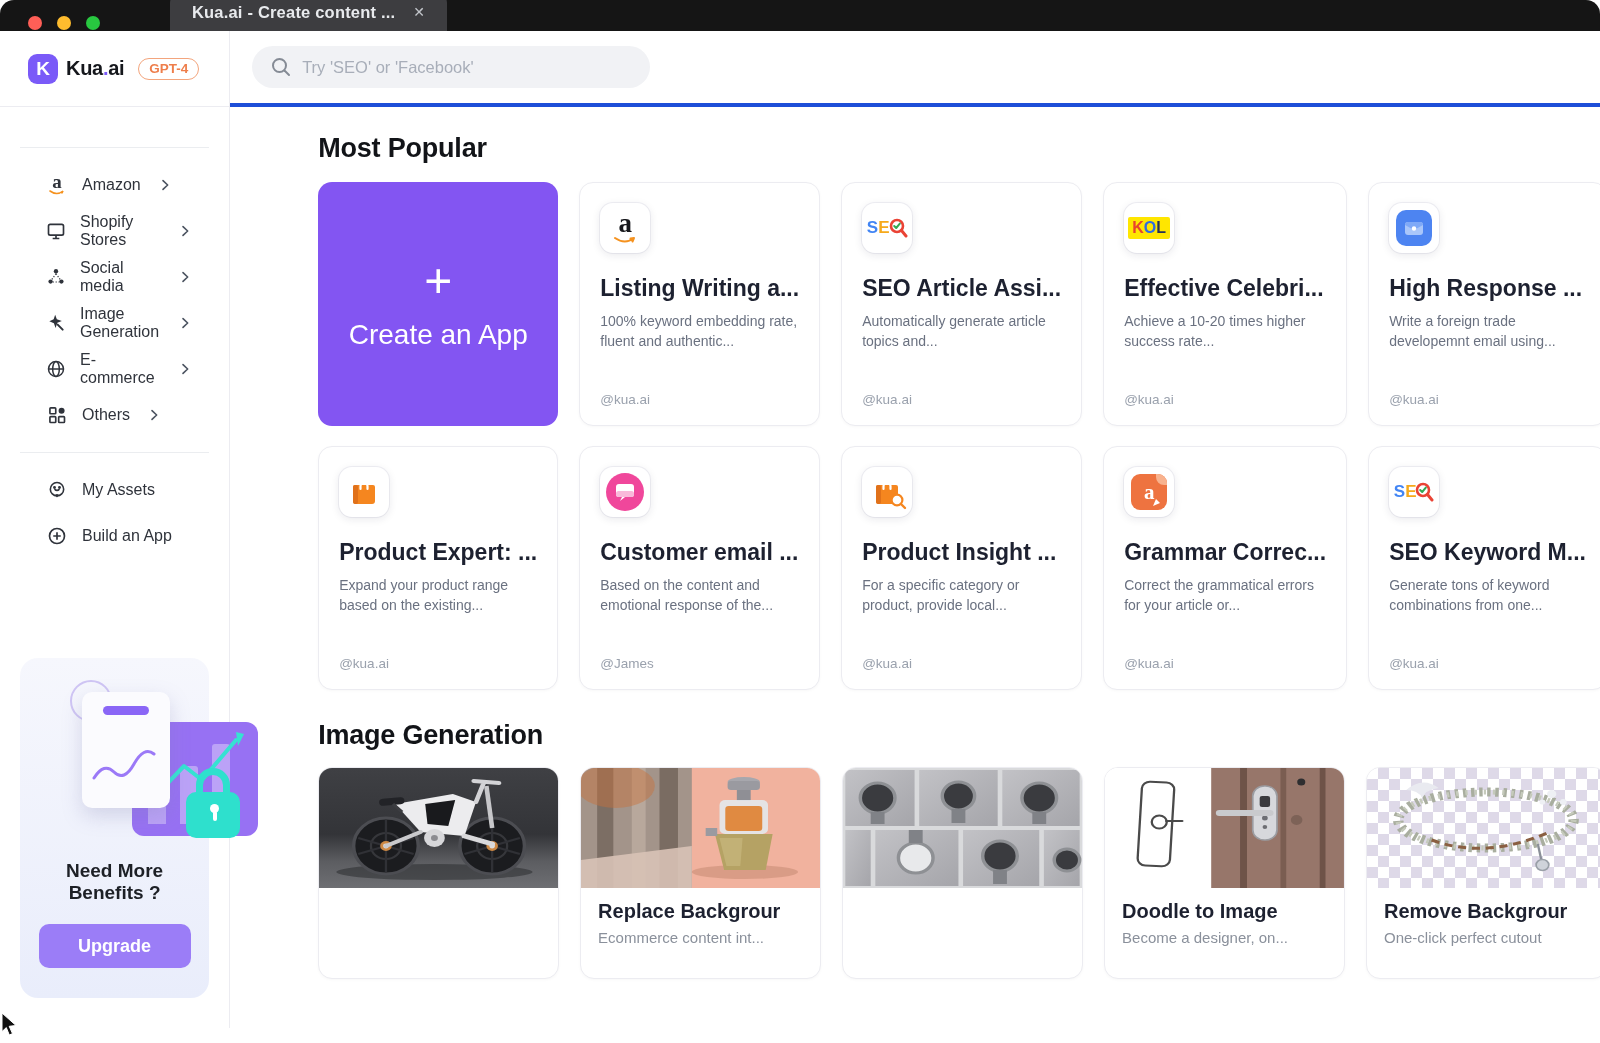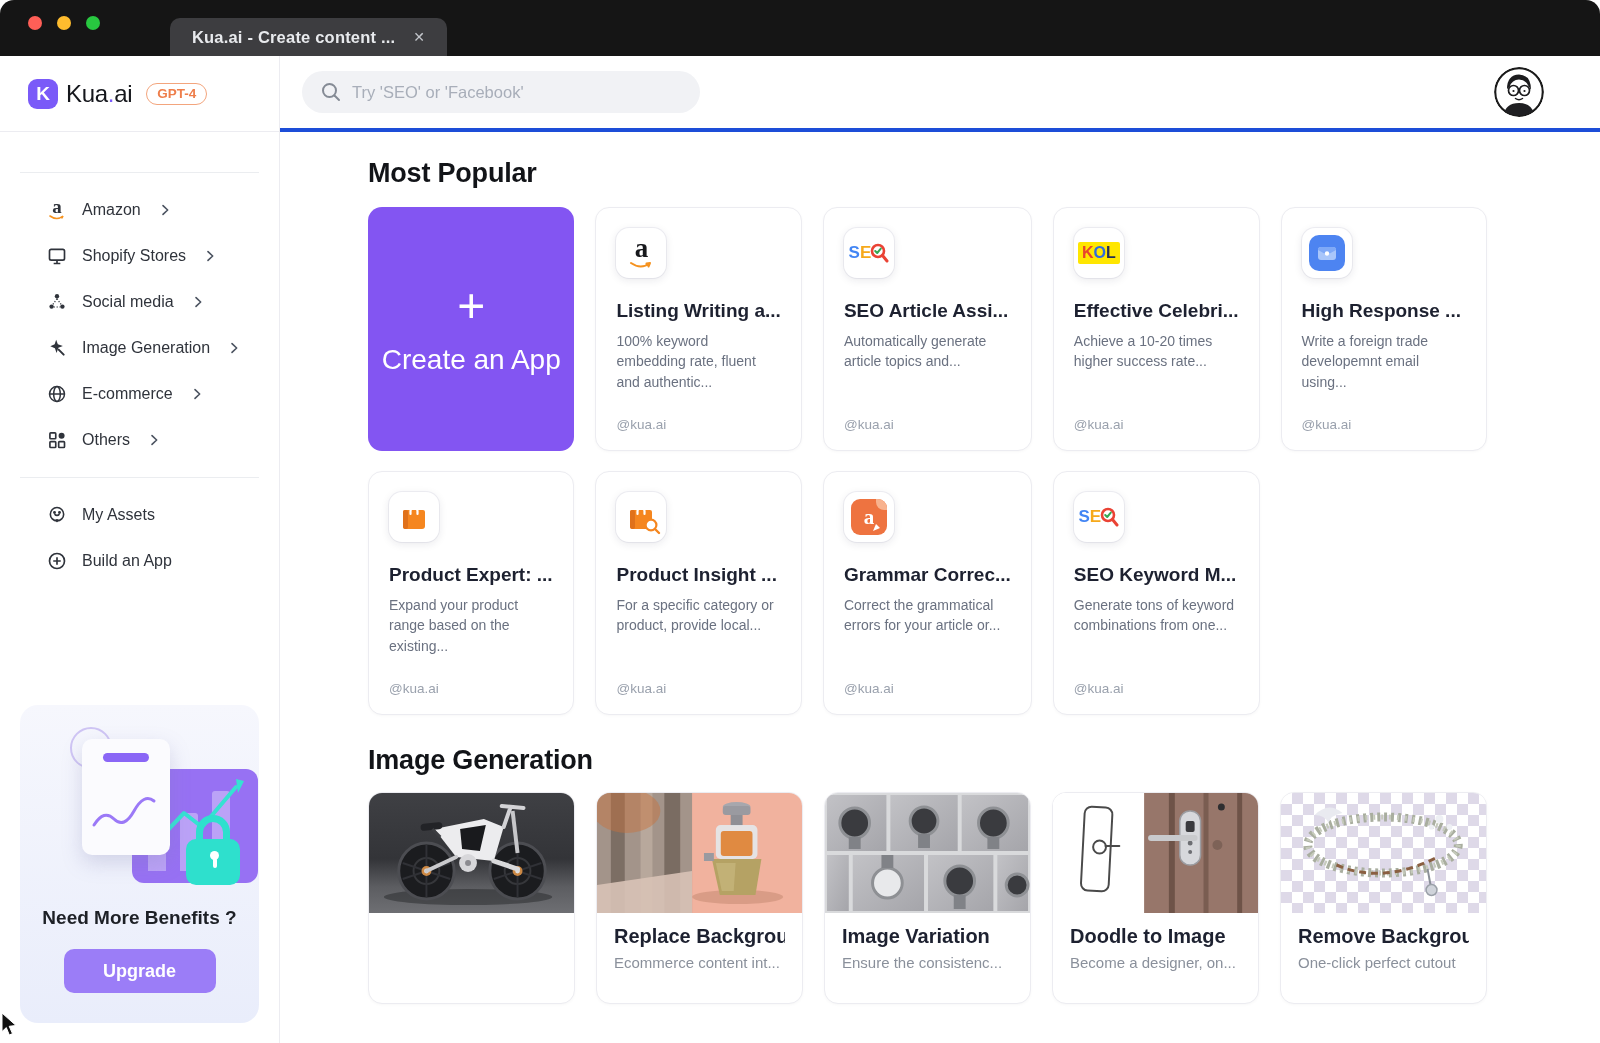--- a/index.html
+++ b/index.html
@@ -1,34 +1,34 @@
 <!DOCTYPE html>
 <html><head>
 <meta charset="utf-8">
 <style>
   * { margin:0; padding:0; box-sizing:border-box; }
   html,body { background:#ffffff; font-family:"Liberation Sans", sans-serif; }
   .window { position:relative; width:1600px; height:1043px; border-radius:14px; overflow:hidden; background:#fff; }
 
   
-  .tabbar { position:relative; height:56px; background:#151515; display:flex; align-items:flex-end; }
+  .tabbar { position:relative; height:31px; background:#151515; display:flex; align-items:flex-end; }
   .traffic { position:absolute; left:28px; top:16px; display:flex; gap:15px; }
   .light { width:14px; height:14px; border-radius:50%; }
   .light.red { background:#ff5f57; } .light.yellow { background:#febc2e; } .light.green { background:#28c840; }
   .tab { position:absolute; left:170px; bottom:0; width:277px; height:38px; background:#3d3d40; border-radius:10px 10px 0 0; display:flex; align-items:center; justify-content:center; gap:18px; }
   .tab-title { color:#e8eaed; font-size:16.5px; font-weight:600; letter-spacing:.2px; }
   .tab-close { color:#c3c6cb; font-size:14px; cursor:pointer; }
 
   .body-row { display:flex; height:997px; }
 
   
   .sidebar { width:280px; border-right:1px solid #ececf1; display:flex; flex-direction:column; background:#fff; }
   .logo-row { height:76px; flex:0 0 76px; border-bottom:1px solid #ececf1; display:flex; align-items:center; padding-left:28px; gap:8px; }
   .logo-badge { width:30px; height:30px; border-radius:9px; background:#7a5af8; color:#fff; font-weight:800; font-size:19px; display:flex; align-items:center; justify-content:center; }
-  .brand { font-size:24px; font-weight:400; color:#15171c; letter-spacing:-.3px; }
+  .brand { font-size:20px; font-weight:700; color:#15171c; letter-spacing:-.3px; }
   .brand .dot { color:#7a5af8; }
   .gpt-badge { margin-left:6px; border:1.5px solid #f3a57d; color:#ee7e4b; font-size:13.5px; font-weight:600; padding:2px 10px 3px; border-radius:12px; }
 
   nav { padding-top:26px; }
   .nav-item { display:flex; align-items:center; gap:14px; height:46px; padding:0 16px 0 26px; margin:0 20px; border-radius:10px; cursor:pointer; color:#2f333b; font-size:16px; }
   .nav-item .nav-icon { width:22px; height:22px; display:flex; align-items:center; justify-content:center; color:#2f333b; }
   .nav-item.active { background:#efecfd; color:#7a5af8; font-weight:600; }
   .nav-item.active .nav-icon { color:#7a5af8; }
   .nav-chevron { margin-left:2px; display:flex; align-items:center; color:#4b5360; }
   .nav-divider { height:1px; background:#ebedf0; margin:14px 20px; }
@@ -59,21 +59,21 @@
   .content { flex:1; padding:26px 113px 20px 88px; overflow:hidden; }
   .section-heading { font-size:27px; font-weight:800; color:#121418; letter-spacing:-.2px; }
   .popular-grid { display:grid; grid-template-columns:repeat(5,1fr); gap:20px 21px; margin-top:18px; }
 
   .create-card { background:#8355f2; border-radius:14px; height:244px; display:flex; flex-direction:column; align-items:center; justify-content:center; gap:14px; color:#fff; cursor:pointer; }
   .create-plus { font-size:48px; font-weight:300; line-height:1; }
   .create-label { font-size:28px; }
 
   .app-card { background:#fff; border:1px solid #ececf1; border-radius:14px; height:244px; padding:20px 20px 18px; display:flex; flex-direction:column; cursor:pointer; box-shadow:0 1px 3px rgba(20,20,40,.03); }
   .app-icon { width:50px; height:50px; border-radius:13px; background:#fff; box-shadow:0 2px 8px rgba(30,30,60,.10), 0 0 0 1px #f2f2f6; display:flex; align-items:center; justify-content:center; margin-bottom:22px; }
-  .app-title { font-size:19px; font-weight:700; color:#1d2130; white-space:nowrap; overflow:hidden; }
+  .app-title { font-size:23px; font-weight:700; color:#1d2130; white-space:nowrap; overflow:hidden; }
   .app-desc { font-size:14px; line-height:1.45; color:#6a7180; margin-top:9px; }
   .app-author { margin-top:auto; font-size:13.5px; color:#9aa1ad; }
 
   .imggen-grid { display:grid; grid-template-columns:repeat(5,1fr); gap:21px; margin-top:16px; }
   .img-card { background:#fff; border:1px solid #ececf1; border-radius:14px; height:212px; overflow:hidden; cursor:pointer; display:flex; flex-direction:column; box-shadow:0 1px 3px rgba(20,20,40,.03); }
   .img-thumb { height:120px; flex:0 0 120px; position:relative; overflow:hidden; }
   .img-thumb svg { position:absolute; inset:0; width:100%; height:100%; }
   .img-body { padding:12px 17px 0; }
   .img-title { font-size:20px; font-weight:700; color:#1d2130; white-space:nowrap; overflow:hidden; }
   .img-desc { font-size:15px; color:#8a909b; margin-top:6px; white-space:nowrap; overflow:hidden; }
@@ -366,20 +366,34 @@
     <div class="app-icon">
                 <svg width="32" height="32" viewBox="0 0 32 32">
                   <path d="M7 9 h18 a2 2 0 0 1 2 2 v14 a3 3 0 0 1 -3 3 H8 a3 3 0 0 1 -3 -3 V11 a2 2 0 0 1 2 -2 Z" fill="#f5861f"></path>
                   <rect x="5" y="9" width="5" height="19" rx="2" fill="#e0711a"></rect>
                   <path d="M12.5 13 v-3 a3.5 3.5 0 0 1 7 0 v3" fill="none" stroke="#fff" stroke-width="2.2" stroke-linecap="round"></path>
                 </svg>
               </div>
     <div class="app-title">Product Expert: ...</div>
     <div class="app-desc">Expand your product range based on the existing...</div>
     <div class="app-author">@kua.ai</div>
+  </div>
+            <div class="app-card">
+    <div class="app-icon">
+                <span class="chat-circle">
+                  <svg width="20" height="18" viewBox="0 0 20 18">
+                    <rect x="1" y="1" width="18" height="13" rx="3" fill="#fff"></rect>
+                    <rect x="1" y="8" width="18" height="6" rx="2.5" fill="#f9b9da"></rect>
+                    <path d="M7 14 l-2 4 l5-4 Z" fill="#fff"></path>
+                  </svg>
+                </span>
+              </div>
+    <div class="app-title">Customer email ...</div>
+    <div class="app-desc">Based on the content and emotional response of the...</div>
+    <div class="app-author">@James</div>
   </div>
             <div class="app-card">
     <div class="app-icon">
                 <span style="position:relative;display:flex;">
                   <svg width="32" height="32" viewBox="0 0 32 32">
                     <path d="M7 9 h18 a2 2 0 0 1 2 2 v14 a3 3 0 0 1 -3 3 H8 a3 3 0 0 1 -3 -3 V11 a2 2 0 0 1 2 -2 Z" fill="#f5861f"></path>
                     <rect x="5" y="9" width="5" height="19" rx="2" fill="#e0711a"></rect>
                     <path d="M12.5 13 v-3 a3.5 3.5 0 0 1 7 0 v3" fill="none" stroke="#fff" stroke-width="2.2" stroke-linecap="round"></path>
                   </svg>
                   <svg width="17" height="17" viewBox="0 0 17 17" style="position:absolute;right:-4px;bottom:-2px;">
@@ -513,24 +527,20 @@
                       <circle cx="170" cy="30" r="15" fill="#3a3b3f" stroke="#8e9094" stroke-width="3"></circle>
                       <rect x="164" y="44" width="12" height="12" fill="#808287"></rect>
                       <circle cx="63" cy="90" r="15" fill="#e8e9eb" stroke="#8e9094" stroke-width="3"></circle>
                       <rect x="57" y="62" width="12" height="13" fill="#808287"></rect>
                       <circle cx="136" cy="88" r="15" fill="#3a3b3f" stroke="#8e9094" stroke-width="3"></circle>
                       <rect x="130" y="102" width="12" height="14" fill="#808287"></rect>
                       <circle cx="194" cy="92" r="11" fill="#3a3b3f" stroke="#8e9094" stroke-width="3"></circle>
                     </g>
                   </svg>
                 </div>
-    <div class="img-body">
-      <div class="img-title">Image Variation</div>
-      <div class="img-desc">Ensure the consistenc...</div>
-    </div>
   </div>
               <div class="img-card">
     <div class="img-thumb thumb-doodle">
                   <svg viewBox="0 0 207 120" preserveAspectRatio="none">
                     <rect x="0" y="0" width="92" height="120" fill="#ffffff"></rect>
                     <g transform="rotate(3 44 58)">
                       <rect x="30" y="14" width="28" height="84" rx="7" fill="none" stroke="#4a4a4a" stroke-width="2"></rect>
                     </g>
                     <circle cx="47" cy="54" r="6.5" fill="none" stroke="#4a4a4a" stroke-width="2"></circle>
                     <line x1="53" y1="53" x2="67" y2="53" stroke="#4a4a4a" stroke-width="2" stroke-linecap="round"></line>

